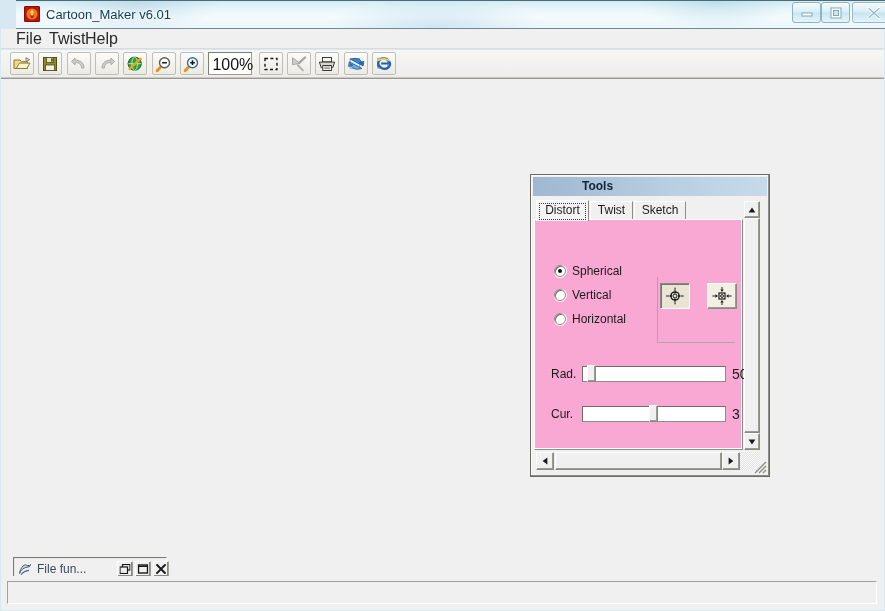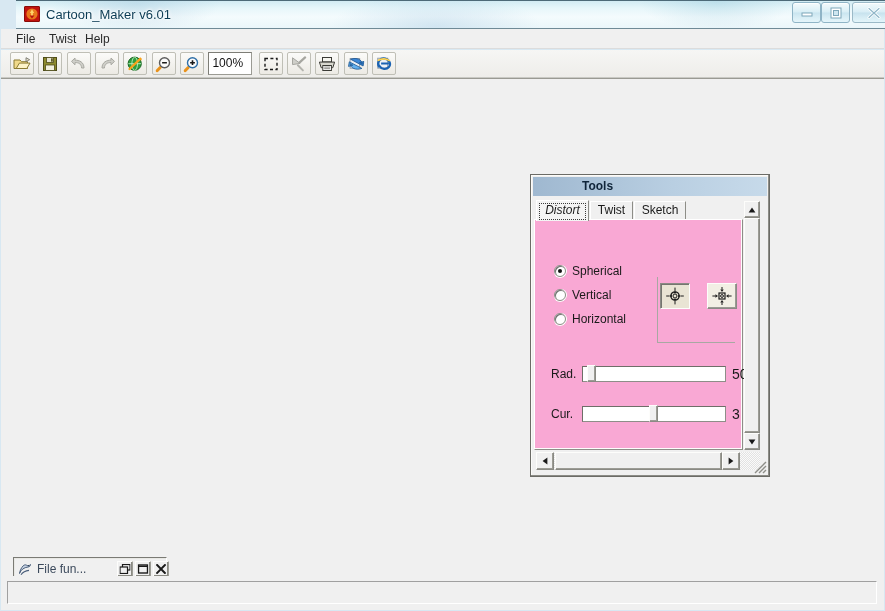--- a/index.html
+++ b/index.html
@@ -56,21 +56,21 @@
   .cap-btn svg{position:absolute;left:50%;top:50%;transform:translate(-50%,-50%);}
 
   
   #menubar{
     position:absolute;left:1px;top:29px;width:883px;height:20px;
     background:#f0f0f0;border-bottom:1px solid #dcdcdc;
     box-sizing:border-box;
   }
   .menu-item{
     position:absolute;top:2px;height:16px;line-height:16px;
-    font-size:12px;color:#2a2a2a;padding:0 5px;
+    font-size:16px;color:#2a2a2a;padding:0 5px;
   }
 
   
   #toolbar{
     position:absolute;left:1px;top:50px;width:883px;height:28px;
     background:linear-gradient(to bottom,#f6f6f4 0%,#eeedea 100%);
     border-bottom:1px solid #c9c9c4;
     box-sizing:border-box;
   }
   #toolbar-inner{position:absolute;left:9px;top:2px;height:24px;}
@@ -83,21 +83,21 @@
   }
   .tb-btn svg{position:absolute;left:50%;top:50%;transform:translate(-50%,-50%);}
   #zoom-box{
     position:relative;display:inline-block;vertical-align:top;
     width:44px;height:23px;box-sizing:border-box;
     background:#fff;border:1px solid #9b9b94;
     border-top-color:#7d7d76;border-left-color:#7d7d76;
     margin-right:3px;
   }
   #zoom-value{
-    position:absolute;left:3px;top:3px;font-size:12px;color:#111;
+    position:absolute;left:3px;top:3px;font-size:16px;color:#111;
   }
 
   
   #client{
     position:absolute;left:1px;top:78px;width:883px;height:498px;
     background:#f0f0f0;
     border-top:1px solid #9a9a93;
     box-sizing:border-box;
   }
   #client-inner{
@@ -171,21 +171,20 @@
     position:absolute;top:0;height:19px;box-sizing:border-box;
     background:#f0f0f0;
     border:1px solid #8d8d87;border-bottom:none;
     border-top-color:#fff;border-left-color:#fff;
     font-size:12px;color:#1a1a1a;
     line-height:17px;text-align:center;
   }
   .tab.active{
     top:-1px;height:21px;line-height:19px;z-index:4;
     background:#f4f4f4;
-    font-style:italic;
   }
   .tab .focusrect{
     position:absolute;left:2px;top:2px;right:2px;bottom:1px;
     border:1px dotted #3a3a3a;
   }
   #tab-page{
     position:absolute;left:0;top:22px;width:209px;height:231px;
     background:#f9a8d4;box-sizing:border-box;
     border:1px solid #8d8d87;border-top-color:#fff;border-left-color:#fff;
     box-shadow:inset -1px -1px 0 #fdfdfb;

